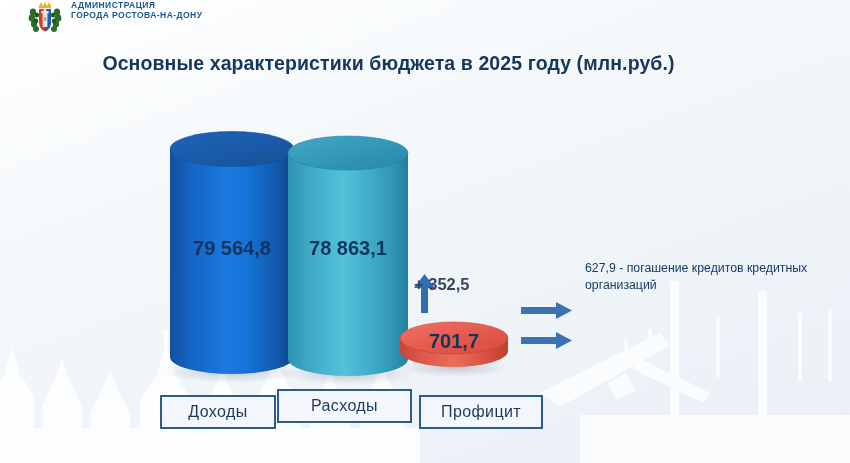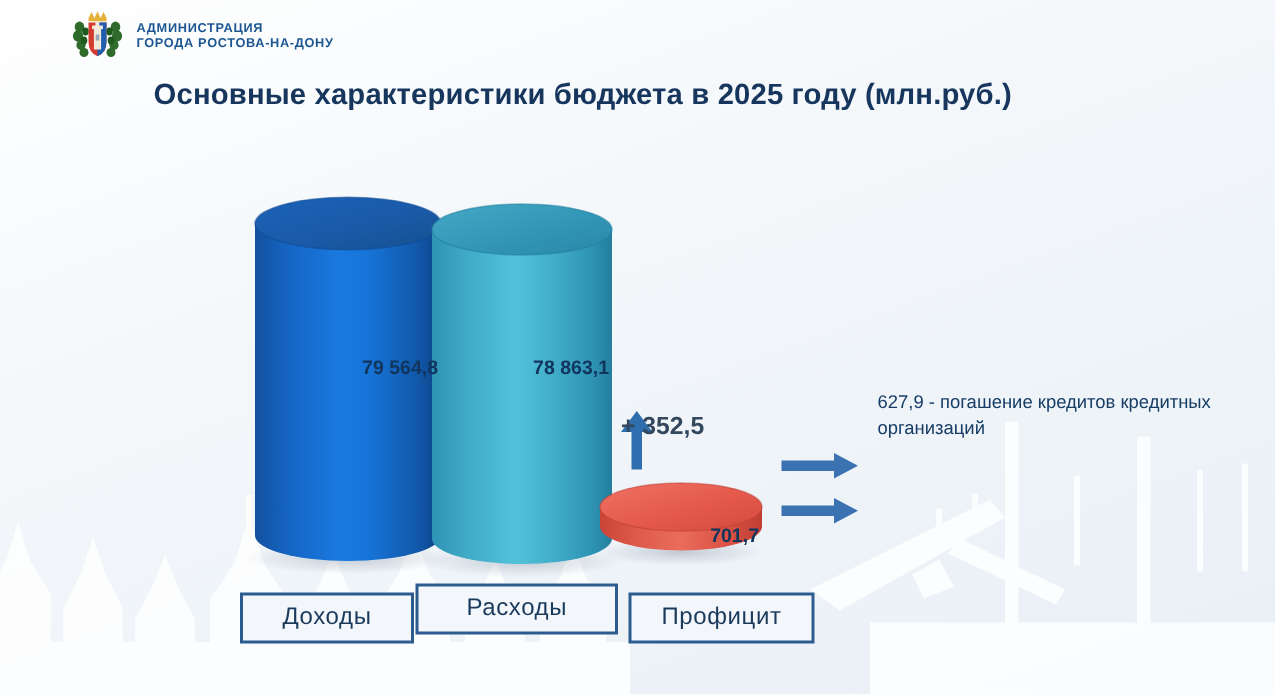--- a/index.html
+++ b/index.html
@@ -43,22 +43,22 @@
     opacity: 0.9;
   }
 
   
   #header {
     position: absolute;
     left: 0; top: 0;
     width: 850px;
     height: 46px;
     display: flex;
-    align-items: center;
-    padding-left: 48px;
+    align-items: flex-start;
+    padding-left: 28px;
     box-sizing: border-box;
   }
   #crest {
     width: 34px;
     height: 34px;
     flex: 0 0 auto;
   }
   #org-text {
     margin-left: 9px;
     line-height: 1.18;
@@ -86,24 +86,24 @@
 
   
   #chart {
     position: absolute;
     left: 0; top: 0;
     width: 850px;
     height: 463px;
   }
   .cyl-val {
     position: absolute;
-    font-size: 13px;
+    font-size: 20px;
     font-weight: bold;
     color: #12355e;
-    text-align: right;
+    text-align: center;
     white-space: nowrap;
     pointer-events: none;
   }
 
   
   #delta {
     position: absolute;
     left: 414px;
     top: 275px;
     display: flex;
@@ -313,21 +313,21 @@
     <g>
       <path d="M521 307 L556 307 L556 302 L572 310.5 L556 319 L556 314 L521 314 Z" fill="#3a72b2"></path>
     </g>
     <g>
       <path d="M521 337 L556 337 L556 332 L572 340.5 L556 349 L556 344 L521 344 Z" fill="#3a72b2"></path>
     </g>
   </svg>
 
   <div class="cyl-val" style="left:172px; top:237px; width:120px;">79 564,8</div>
   <div class="cyl-val" style="left:290px; top:237px; width:116px;">78 863,1</div>
-  <div class="cyl-val" style="left:402px; top:330px; width:104px;margin-top:19px;">701,7</div>
+  <div class="cyl-val" style="left:402px; top:330px; width:104px;">701,7</div>
 
   <div id="delta">
     <div id="delta-text">+ 352,5</div>
   </div>
 
   <div class="note" id="note1">627,9 - погашение кредитов кредитных организаций</div>
 
   <div class="cat-box" id="cat-0">
     <span class="cat-label">Доходы</span>
   </div>

